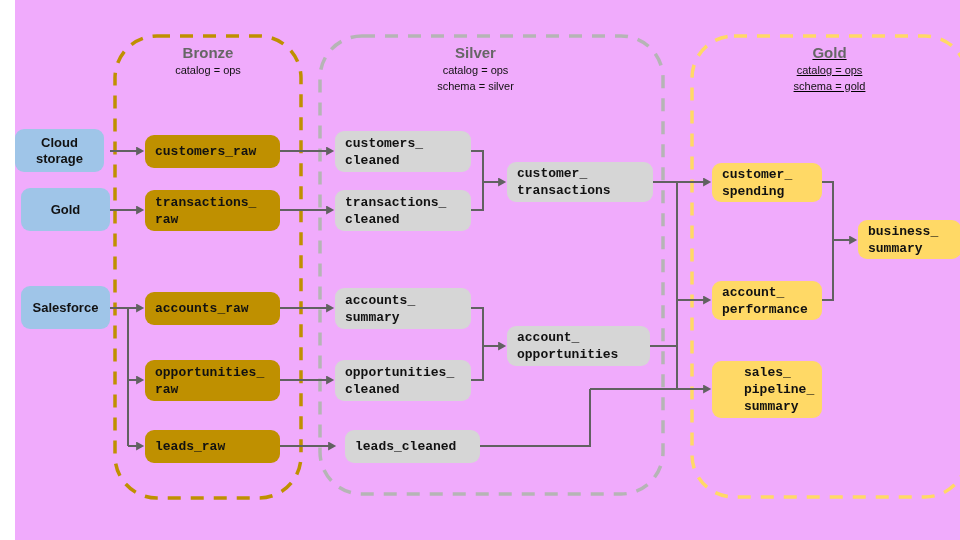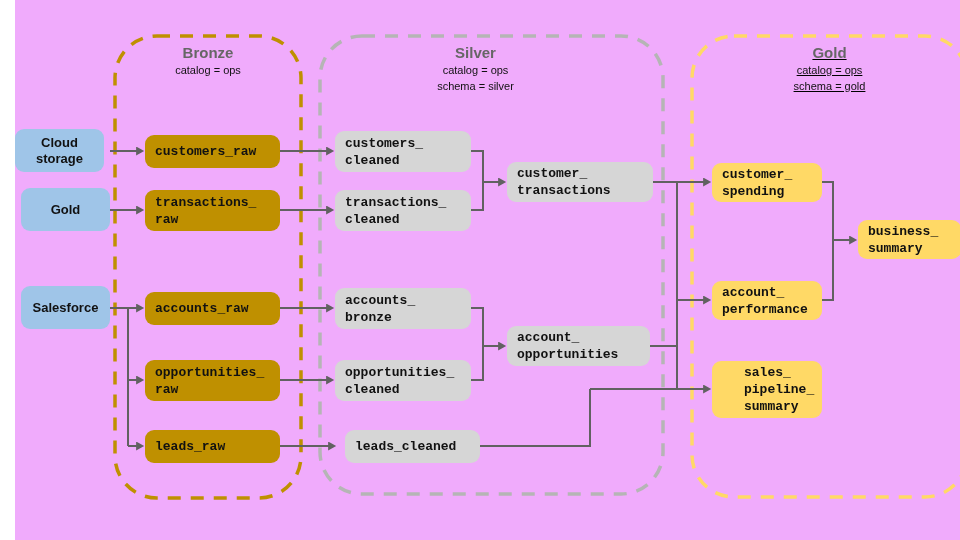--- a/index.html
+++ b/index.html
@@ -167,21 +167,21 @@
   <div class="node table-node silver-node" style="left:320px; top:190px; width:136px; height:41px;">
     <span class="node-label">transactions_
 cleaned</span>
   </div>
   <div class="node table-node silver-node" style="left:492px; top:162px; width:146px; height:40px;">
     <span class="node-label">customer_
 transactions</span>
   </div>
   <div class="node table-node silver-node" style="left:320px; top:288px; width:136px; height:41px;">
     <span class="node-label">accounts_
-bronze</span>
+summary</span>
   </div>
   <div class="node table-node silver-node" style="left:320px; top:360px; width:136px; height:41px;">
     <span class="node-label">opportunities_
 cleaned</span>
   </div>
   <div class="node table-node silver-node" style="left:492px; top:326px; width:143px; height:40px;">
     <span class="node-label">account_
 opportunities</span>
   </div>
   <div class="node table-node silver-node" style="left:330px; top:430px; width:135px; height:33px;">

